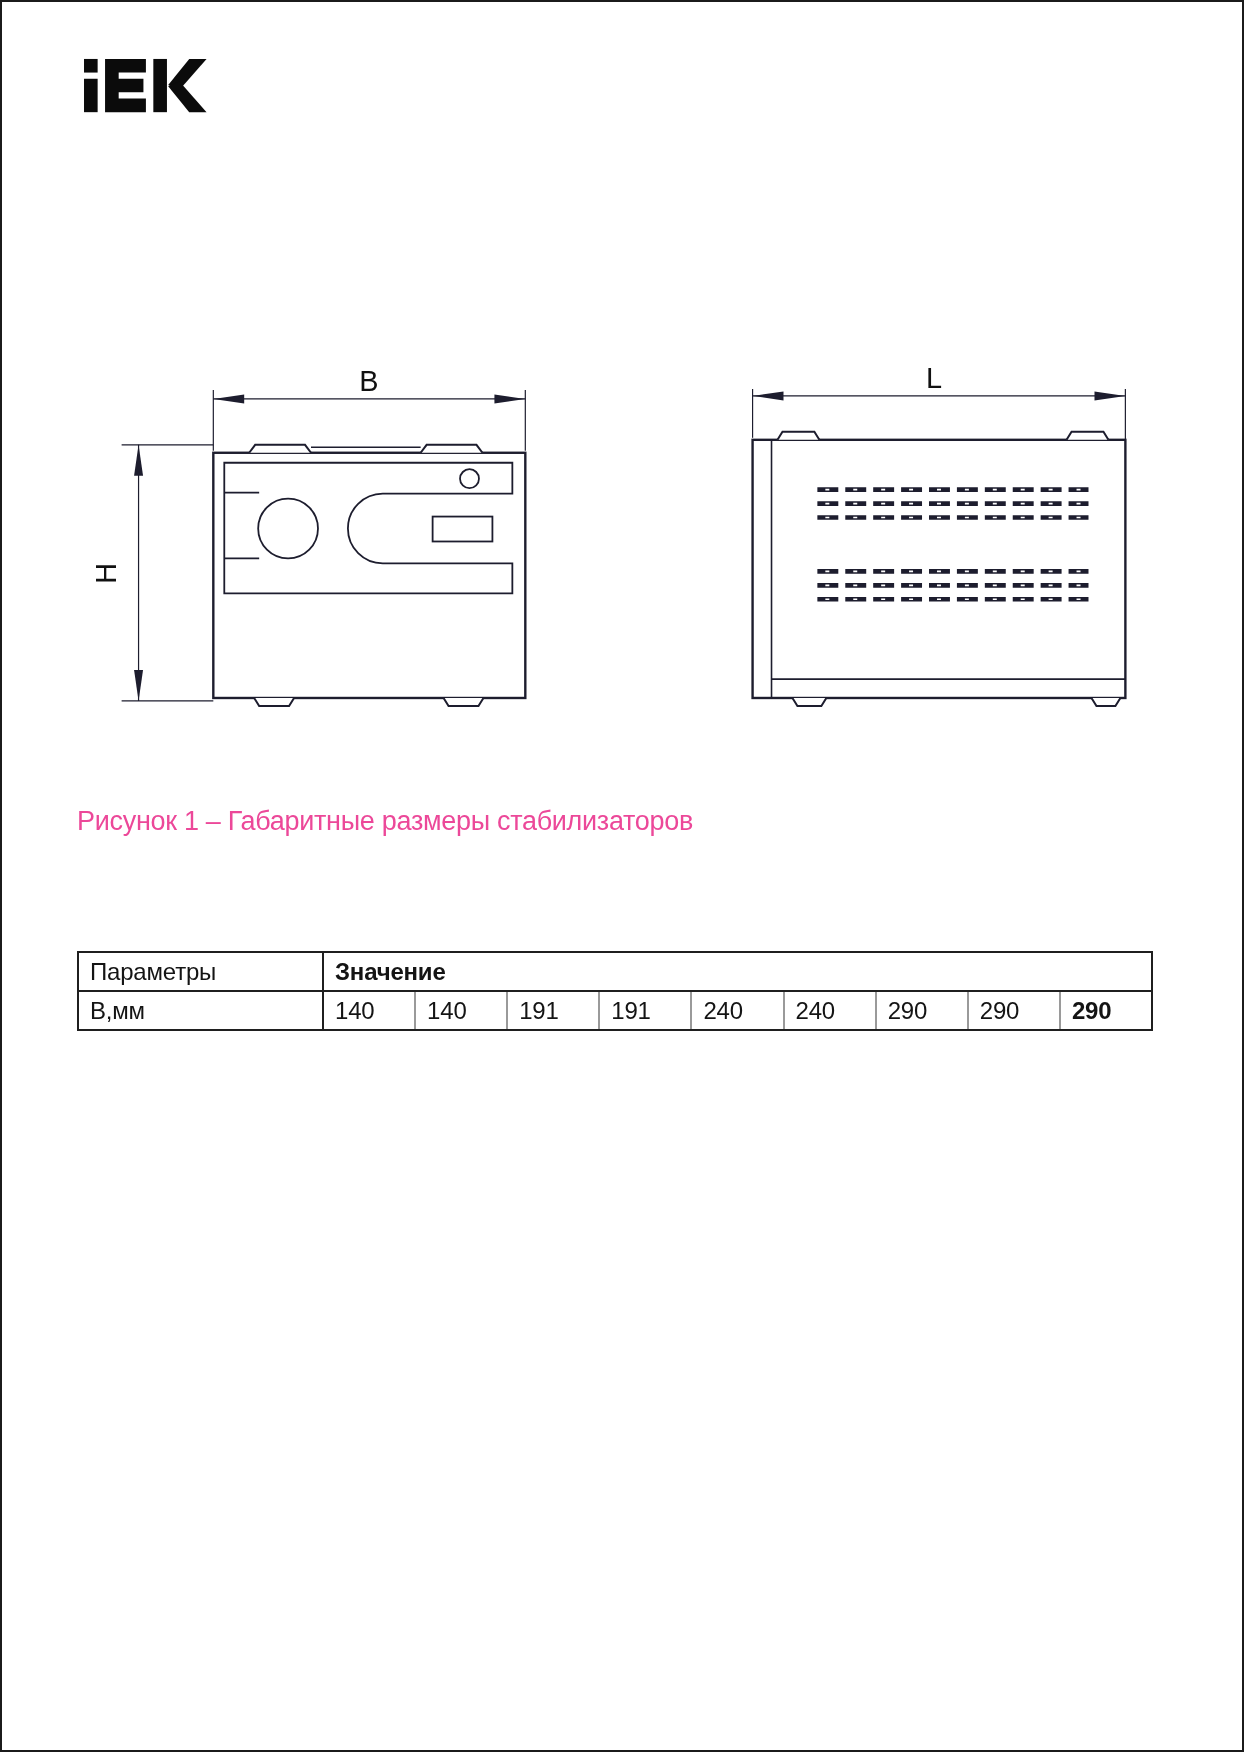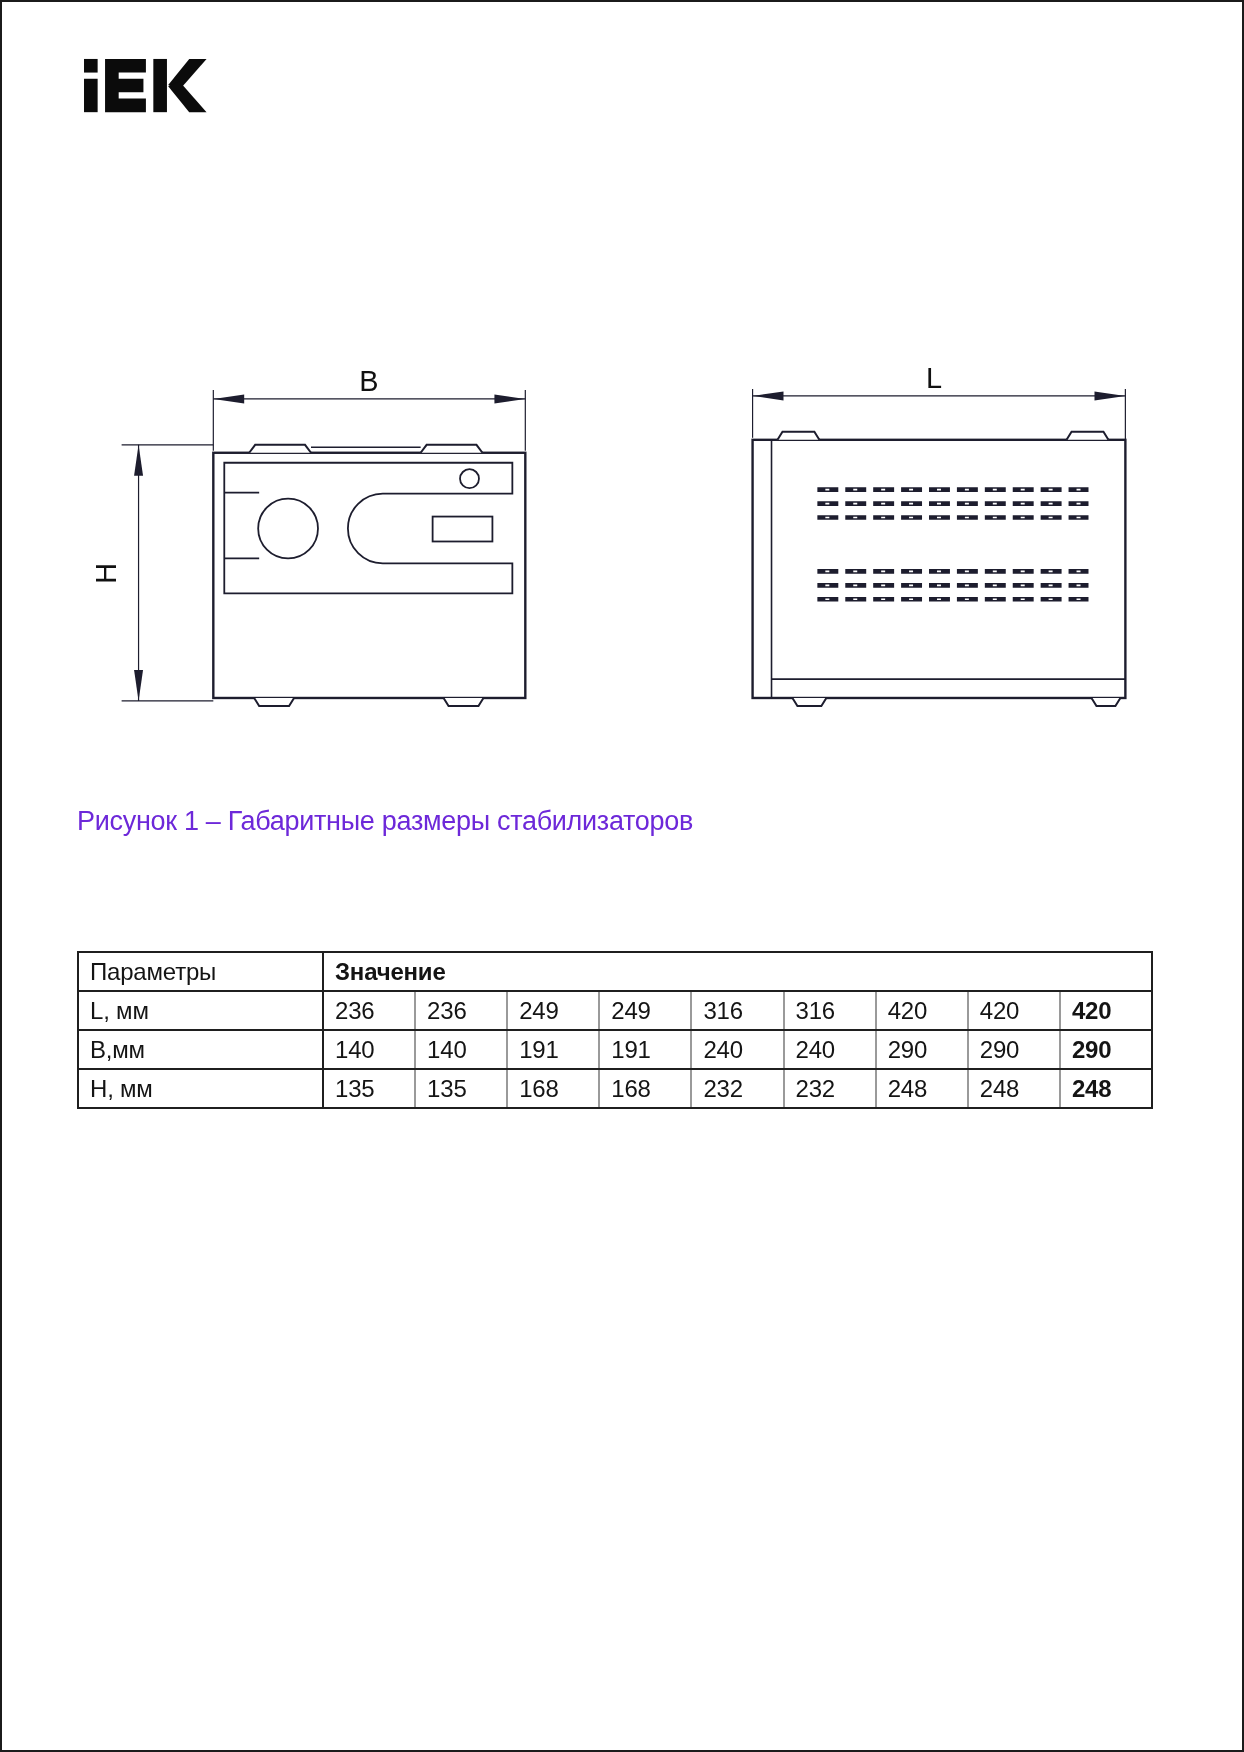--- a/index.html
+++ b/index.html
@@ -11,21 +11,21 @@
     border:2px solid #1b1b1b;
     box-sizing:border-box;
     font-family:"Liberation Sans", sans-serif;
     color:#141414;
     overflow:hidden;
   }
   .logo-svg{position:absolute;left:82px;top:52px;width:130px;height:auto;}
   .drawing-svg{position:absolute;left:0;top:0;width:1240px;height:760px;}
   .caption{
     position:absolute;left:75px;top:804px;
-    font-size:27px;letter-spacing:-0.3px;color:#6d28d9;
+    font-size:27px;letter-spacing:-0.3px;color:#ec4899;
     white-space:nowrap;
   }
   .spec-table{
     position:absolute;left:75px;top:949px;
     border-collapse:collapse;table-layout:fixed;
     width:1076px;
     font-size:24px;letter-spacing:-0.2px;
     border:2px solid #1f1f1f;
   }
   .spec-table td{
@@ -157,51 +157,27 @@
 
   <div class="caption">Рисунок 1 – Габаритные размеры стабилизаторов</div>
 
   <table class="spec-table">
     <tbody>
       <tr>
         <td class="param">Параметры</td>
         <td class="val" colspan="9">Значение</td>
       </tr>
         <tr>
-          <td class="param">L, мм</td>
-          <td class="val">236</td>
-          <td class="val">236</td>
-          <td class="val">249</td>
-          <td class="val">249</td>
-          <td class="val">316</td>
-          <td class="val">316</td>
-          <td class="val">420</td>
-          <td class="val">420</td>
-          <td class="val">420</td>
-        </tr>
-        <tr>
           <td class="param">B,мм</td>
           <td class="val">140</td>
           <td class="val">140</td>
           <td class="val">191</td>
           <td class="val">191</td>
           <td class="val">240</td>
           <td class="val">240</td>
           <td class="val">290</td>
           <td class="val">290</td>
           <td class="val">290</td>
         </tr>
-        <tr>
-          <td class="param">H, мм</td>
-          <td class="val">135</td>
-          <td class="val">135</td>
-          <td class="val">168</td>
-          <td class="val">168</td>
-          <td class="val">232</td>
-          <td class="val">232</td>
-          <td class="val">248</td>
-          <td class="val">248</td>
-          <td class="val">248</td>
-        </tr>
       </tbody>
   </table>
 
 </div>
 
 </body></html>

